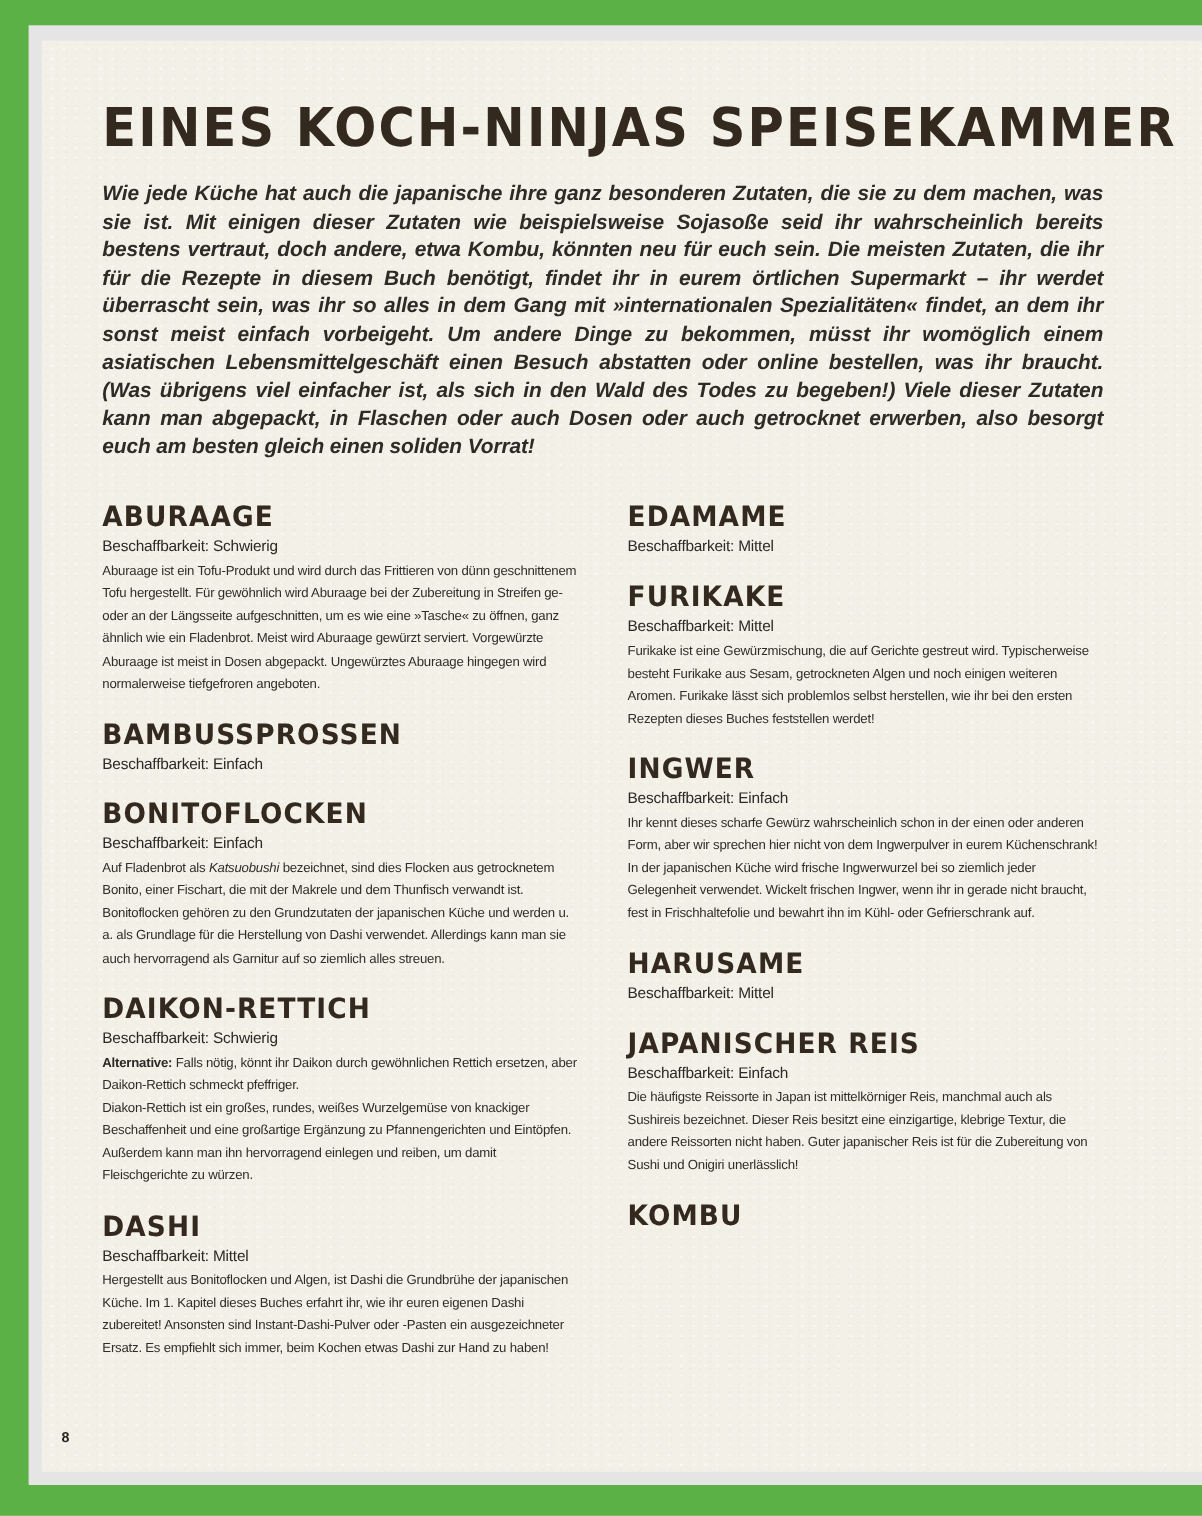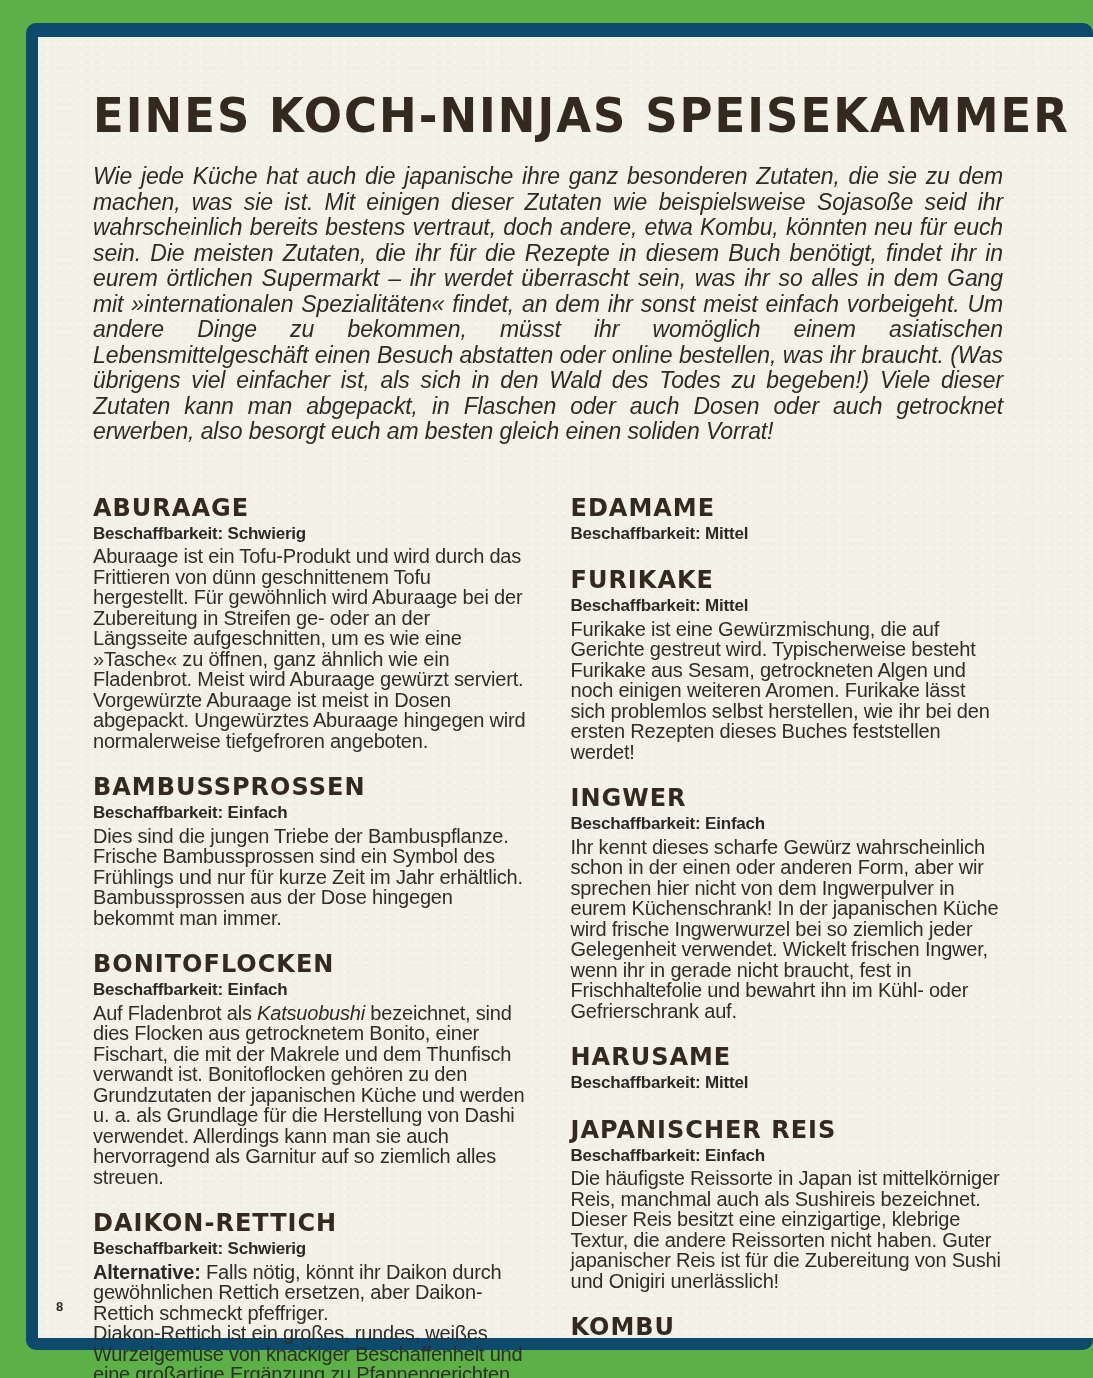--- a/index.html
+++ b/index.html
@@ -6,22 +6,21 @@
   body {
     width: 1093px; height: 1378px;
     background: #5cb146;
     font-family: "Liberation Sans", sans-serif;
     position: relative;
     overflow: hidden;
   }
   .mat {
     position: absolute;
     left: 26px; top: 23px; right: 0; bottom: 28px;
-    background: #0c4a6e;
-    border-radius: 10px;
+    background: #e5e5e5;
   }
   .paper {
     position: absolute;
     left: 12px; top: 14px; right: 0; bottom: 12px;
     background: #f3f0e7;
     background-image:
       radial-gradient(rgba(120,110,90,0.035) 1px, transparent 1.6px),
       radial-gradient(rgba(255,255,255,0.5) 1px, transparent 1.6px);
     background-size: 9px 7px, 11px 9px;
     background-position: 0 0, 4px 3px;
@@ -37,24 +36,24 @@
     font-size: 45px;
     font-weight: 800;
     letter-spacing: 2px;
     color: #33291f;
     text-transform: uppercase;
     transform: scaleY(1.08);
     transform-origin: left top;
     white-space: nowrap;
   }
   .intro {
-    margin: 0 0 48px 0;
+    margin: 0 0 36px 0;
     font-style: italic;
-    font-weight: 400;
-    font-size: 23px;
+    font-weight: 700;
+    font-size: 19px;
     line-height: 25.5px;
     letter-spacing: -0.1px;
     color: #2e2b26;
     text-align: justify;
   }
   .columns {
     display: grid;
     grid-template-columns: 1fr 1fr;
     column-gap: 45px;
     align-items: start;
@@ -67,29 +66,29 @@
     font-weight: 800;
     letter-spacing: 1px;
     color: #33291f;
     text-transform: uppercase;
     transform: scaleY(1.06);
     transform-origin: left top;
     white-space: nowrap;
   }
   .avail {
     margin: 0 0 2px 0;
-    font-size: 17px;
+    font-size: 14px;
     line-height: 20.5px;
-    font-weight: 700;
+    font-weight: 400;
     letter-spacing: -0.2px;
     color: #2b2925;
   }
   .body {
     margin: 0;
-    font-size: 20px;
+    font-size: 12px;
     line-height: 20.5px;
     letter-spacing: -0.2px;
     color: #2f2d28;
   }
   .body strong { font-weight: 700; color: #2b2925; }
   .body em { font-style: italic; }
   .page-number {
     position: absolute;
     left: 18px; bottom: 24px;
     font-size: 13px;
@@ -120,21 +119,20 @@
             </p>
             <p class="body">Aburaage ist ein Tofu-Produkt und wird durch das Frittieren von dünn geschnittenem Tofu hergestellt. Für gewöhnlich wird Aburaage bei der Zubereitung in Streifen ge- oder an der Längsseite aufgeschnitten, um es wie eine »Tasche« zu öffnen, ganz ähnlich wie ein Fladenbrot. Meist wird Aburaage gewürzt serviert. Vorgewürzte Aburaage ist meist in Dosen abgepackt. Ungewürztes Aburaage hingegen wird normalerweise tiefgefroren angeboten.</p>
           </section>
 
           <section class="entry">
             <h2 class="entry-title">BAMBUSSPROSSEN</h2>
             <p class="avail">
               <span>Beschaffbarkeit:</span>
               <span>Einfach</span>
             </p>
-            <p class="body">Dies sind die jungen Triebe der Bambuspflanze. Frische Bambussprossen sind ein Symbol des Frühlings und nur für kurze Zeit im Jahr erhältlich. Bambussprossen aus der Dose hingegen bekommt man immer.</p>
           </section>
 
           <section class="entry">
             <h2 class="entry-title">BONITOFLOCKEN</h2>
             <p class="avail">
               <span>Beschaffbarkeit:</span>
               <span>Einfach</span>
             </p>
             <p class="body"><span>Auf Fladenbrot als</span>
               <em>Katsuobushi</em>

